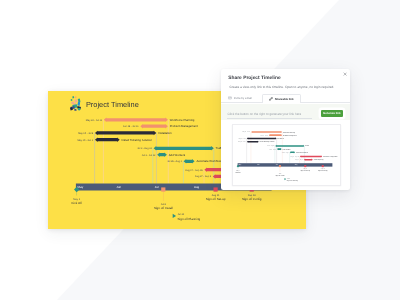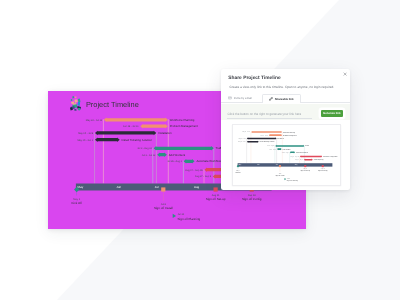--- a/index.html
+++ b/index.html
@@ -2,21 +2,21 @@
 <html><head>
 <meta charset="utf-8">
 <style>
   html,body{margin:0;padding:0;}
   body{width:400px;height:300px;overflow:hidden;background:#fff;
        font-family:"Liberation Sans",sans-serif;-webkit-font-smoothing:antialiased;text-rendering:geometricPrecision;}
   #stage{position:relative;width:400px;height:300px;background:#fff;}
   #bgdiag{position:absolute;left:0;top:0;}
 
   #maincard{position:absolute;left:48px;top:91px;width:258px;height:138px;
-            background:#d946ef;box-shadow:0 1px 4px rgba(45,50,65,.10),0 4px 14px rgba(45,50,65,.07);
+            background:#fde047;box-shadow:0 1px 4px rgba(45,50,65,.10),0 4px 14px rgba(45,50,65,.07);
             overflow:hidden;}
   #cardtitle{position:absolute;left:37.9px;top:9.8px;font-size:7.4px;line-height:8px;color:#33353c;letter-spacing:.02px;}
   #illus{position:absolute;left:21.5px;top:5.3px;}
   #chart{position:absolute;left:0;top:0;}
 
   #dialog{position:absolute;left:221px;top:69px;width:129px;height:121px;background:#fff;
           border-radius:2.5px;box-shadow:0 1px 3px rgba(45,50,65,.09),0 6px 18px rgba(45,50,65,.10);}
   #dlg-title{position:absolute;left:7.3px;top:7.3px;font-size:4.85px;font-weight:bold;color:#363940;letter-spacing:.01px;}
   #dlg-sub{position:absolute;left:8.6px;top:16.0px;font-size:3.2px;color:#72777f;letter-spacing:.005px;}
   #dlg-close{position:absolute;left:122px;top:3.2px;width:4.2px;height:4.2px;cursor:pointer;}

